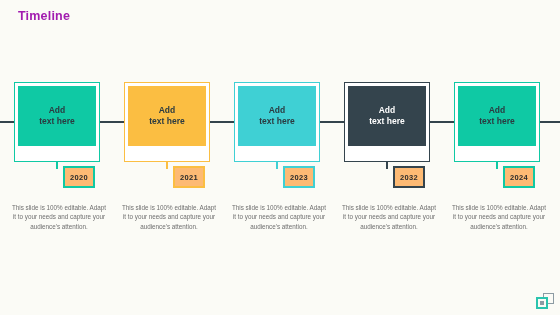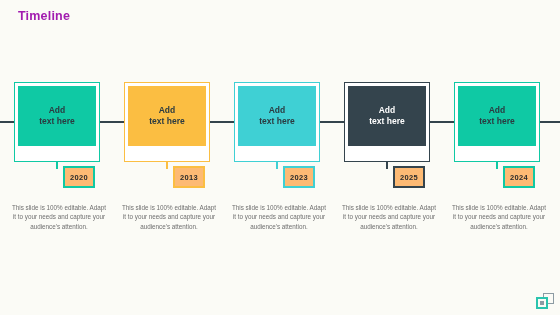--- a/index.html
+++ b/index.html
@@ -131,21 +131,21 @@
     <div class="col c1">
       <div class="outline"></div>
       <div class="card">
         <div class="card-text">
           <span>Add</span><br>
           <span>text here</span>
         </div>
       </div>
       <div class="stub"></div>
       <div class="yearbox">
-        <span class="year">2013</span>
+        <span class="year">2021</span>
       </div>
       <div class="body">This slide is 100% editable. Adapt it to your needs and capture your audience's attention.</div>
     </div>
 
     <div class="col c2">
       <div class="outline"></div>
       <div class="card">
         <div class="card-text">
           <span>Add</span><br>
           <span>text here</span>
@@ -161,21 +161,21 @@
     <div class="col c3">
       <div class="outline"></div>
       <div class="card">
         <div class="card-text">
           <span>Add</span><br>
           <span>text here</span>
         </div>
       </div>
       <div class="stub"></div>
       <div class="yearbox">
-        <span class="year">2025</span>
+        <span class="year">2032</span>
       </div>
       <div class="body">This slide is 100% editable. Adapt it to your needs and capture your audience's attention.</div>
     </div>
 
     <div class="col c4">
       <div class="outline"></div>
       <div class="card">
         <div class="card-text">
           <span>Add</span><br>
           <span>text here</span>

